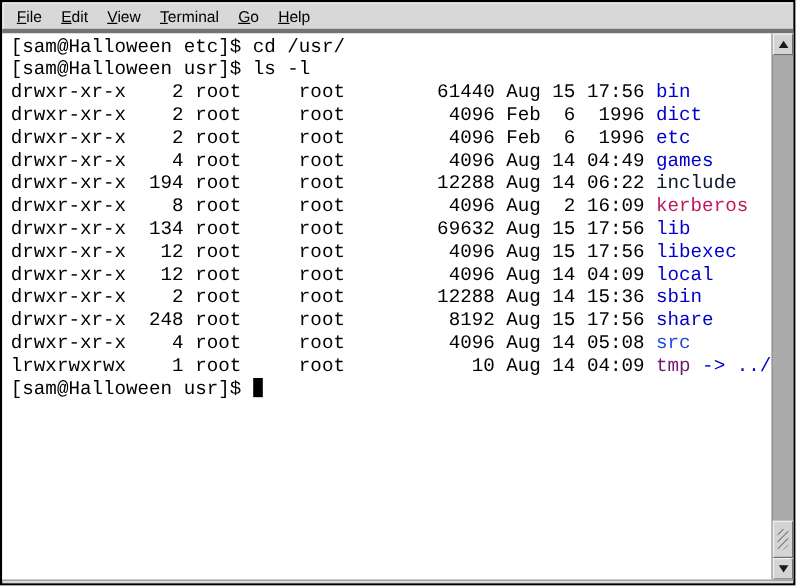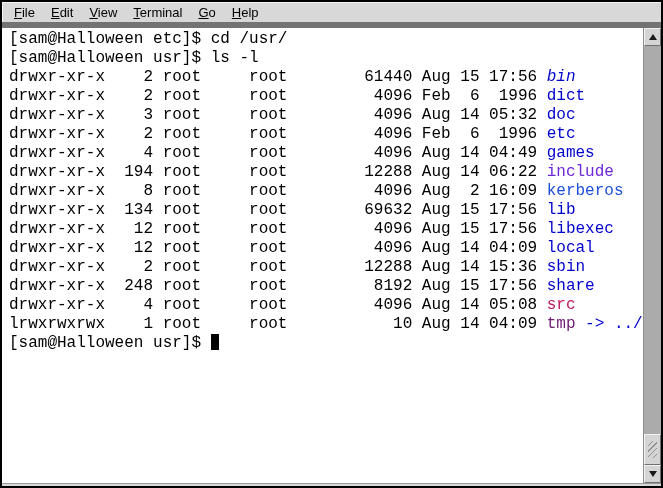--- a/index.html
+++ b/index.html
@@ -16,21 +16,21 @@
   }
 
   
   .menubar {
     height: 26px;
     flex: 0 0 26px;
     background: #d8d8d8;
     display: flex;
     align-items: center;
     padding: 0 4px;
-    border-bottom: 6px solid #737373;
+    border-bottom: 4px solid #737373;
     box-shadow: inset 1px 1px 0 #f4f4f4;
   }
   .menu-item {
     font-size: 13px;
     color: #000000;
     padding: 3px 8px;
     cursor: default;
     white-space: nowrap;
   }
   .menu-item .mn { text-decoration: underline; }
@@ -139,33 +139,32 @@
       <div class="menu-item"><span class="mn">T</span>erminal</div>
       <div class="menu-item"><span class="mn">G</span>o</div>
       <div class="menu-item"><span class="mn">H</span>elp</div>
     </div>
 
   <div class="content">
 
     <div class="terminal">
         <div class="tline"><span>[sam@Halloween etc]$ cd /usr/</span></div>
         <div class="tline"><span>[sam@Halloween usr]$ ls -l</span></div>
-        <div class="tline"><span>drwxr-xr-x    2 root     root        61440 Aug 15 17:56 </span><span style="color: rgb(0, 0, 205); font-style: italic;">bin</span></div>
+        <div class="tline"><span>drwxr-xr-x    2 root     root        61440 Aug 15 17:56 </span><span style="color: rgb(0, 0, 205);">bin</span></div>
         <div class="tline"><span>drwxr-xr-x    2 root     root         4096 Feb  6  1996 </span><span style="color: rgb(0, 0, 205);">dict</span></div>
-        <div class="tline"><span>drwxr-xr-x    3 root     root         4096 Aug 14 05:32 </span><span style="color: rgb(0, 0, 205);">doc</span></div>
         <div class="tline"><span>drwxr-xr-x    2 root     root         4096 Feb  6  1996 </span><span style="color: rgb(0, 0, 205);">etc</span></div>
         <div class="tline"><span>drwxr-xr-x    4 root     root         4096 Aug 14 04:49 </span><span style="color: rgb(0, 0, 205);">games</span></div>
-        <div class="tline"><span>drwxr-xr-x  194 root     root        12288 Aug 14 06:22 </span><span style="color: #6d28d9;">include</span></div>
-        <div class="tline"><span>drwxr-xr-x    8 root     root         4096 Aug  2 16:09 </span><span style="color: #1d4ed8;">kerberos</span></div>
+        <div class="tline"><span>drwxr-xr-x  194 root     root        12288 Aug 14 06:22 </span><span style="color: #0f172a;">include</span></div>
+        <div class="tline"><span>drwxr-xr-x    8 root     root         4096 Aug  2 16:09 </span><span style="color: #be185d;">kerberos</span></div>
         <div class="tline"><span>drwxr-xr-x  134 root     root        69632 Aug 15 17:56 </span><span style="color: rgb(0, 0, 205);">lib</span></div>
         <div class="tline"><span>drwxr-xr-x   12 root     root         4096 Aug 15 17:56 </span><span style="color: rgb(0, 0, 205);">libexec</span></div>
         <div class="tline"><span>drwxr-xr-x   12 root     root         4096 Aug 14 04:09 </span><span style="color: rgb(0, 0, 205);">local</span></div>
         <div class="tline"><span>drwxr-xr-x    2 root     root        12288 Aug 14 15:36 </span><span style="color: rgb(0, 0, 205);">sbin</span></div>
         <div class="tline"><span>drwxr-xr-x  248 root     root         8192 Aug 15 17:56 </span><span style="color: rgb(0, 0, 205);">share</span></div>
-        <div class="tline"><span>drwxr-xr-x    4 root     root         4096 Aug 14 05:08 </span><span style="color: #be185d;">src</span></div>
+        <div class="tline"><span>drwxr-xr-x    4 root     root         4096 Aug 14 05:08 </span><span style="color: #1d4ed8;">src</span></div>
         <div class="tline"><span>lrwxrwxrwx    1 root     root           10 Aug 14 04:09 </span><span style="color: #701a75;">tmp</span><span style="color: rgb(0, 0, 205);"> -&gt; ../var/tmp</span></div>
         <div class="tline"><span>[sam@Halloween usr]$ </span><span class="cursor"></span></div>
       </div>
 
     <div class="scrollbar">
       <div class="scroll-btn">
         <div class="tri-up"></div>
       </div>
       <div class="scroll-track">
         <div class="scroll-thumb">

